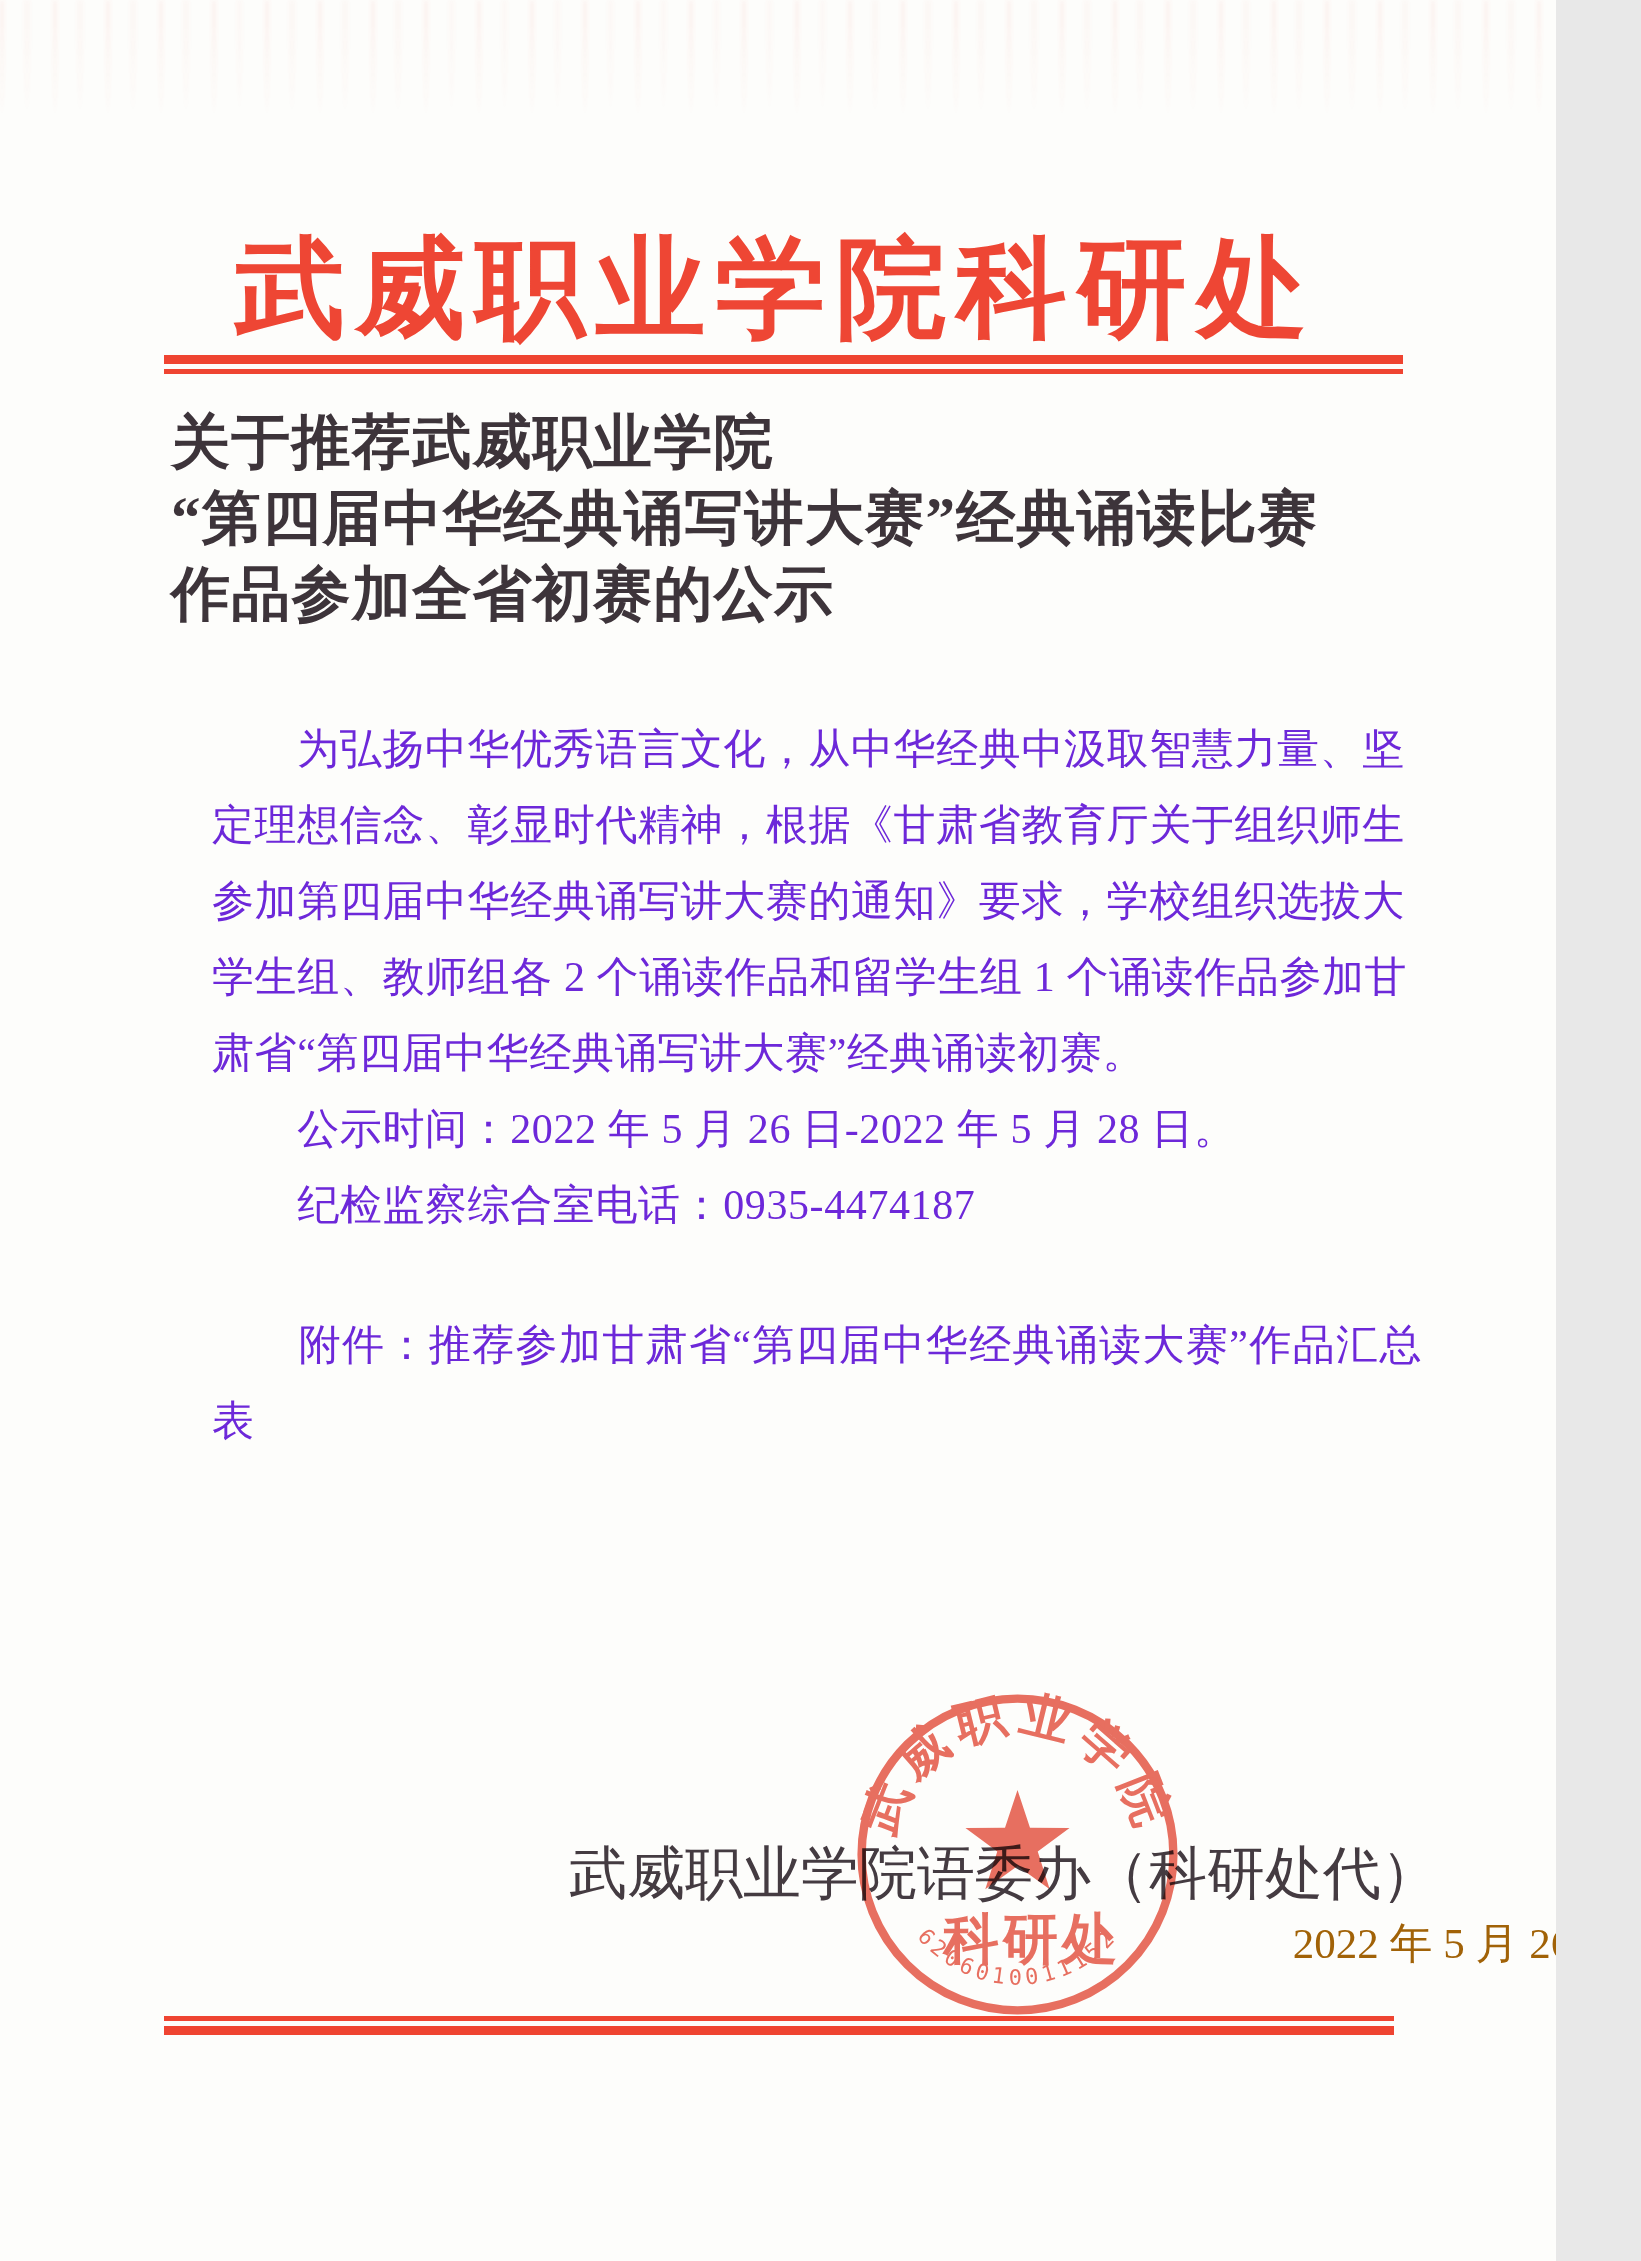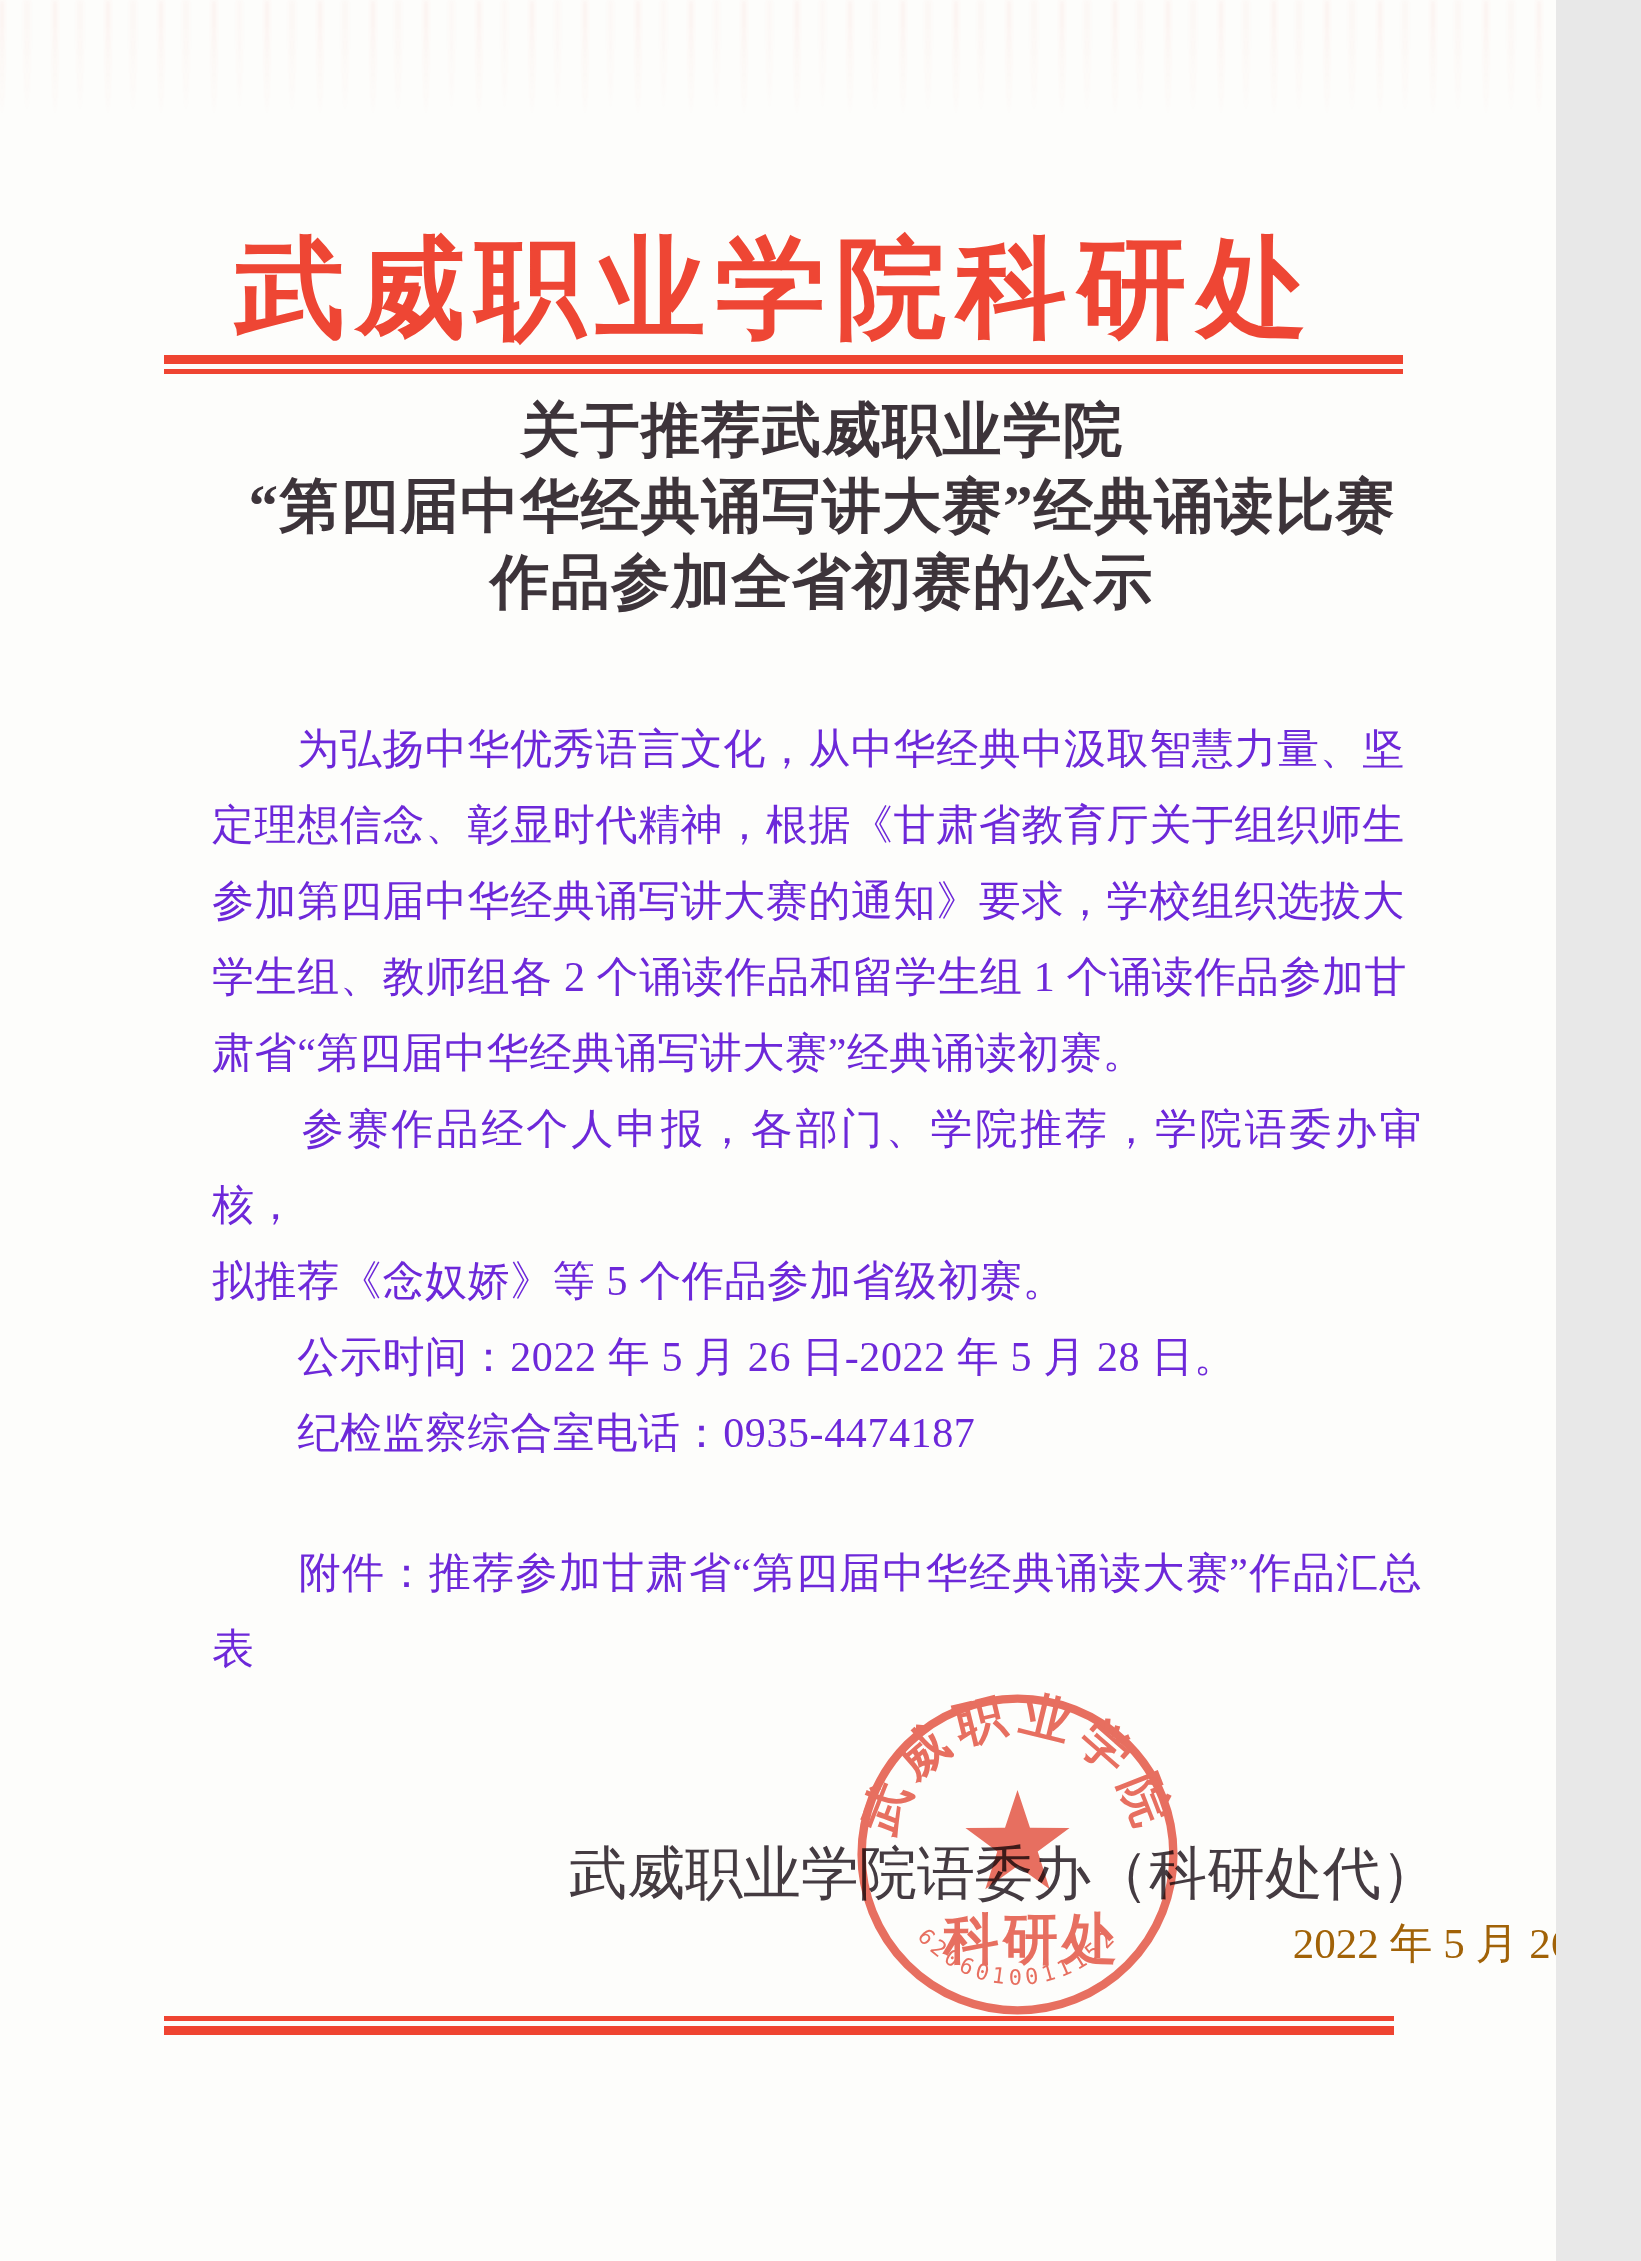--- a/index.html
+++ b/index.html
@@ -24,22 +24,22 @@
     position:absolute;left:148px;top:218px;width:1256px;
     text-align:center;
     font-size:110px;font-weight:bold;line-height:1.3;
     color:#ee4634;letter-spacing:10.3px;
     white-space:nowrap;
   }
   .rule{position:absolute;background:#ef4431;}
   .rule-top-thick{left:164px;top:355px;width:1239px;height:9px;}
   .rule-top-thin {left:164px;top:369px;width:1239px;height:4.5px;}
   .doc-title{
-    position:absolute;left:155px;top:388px;width:1326px;margin:4px;
-    text-align:center;
+    position:absolute;left:155px;top:388px;width:1326px;margin:16px;
+    text-align:left;
     font-size:59px;font-weight:bold;line-height:76px;
     color:#3d343a;letter-spacing:1.3px;
     white-space:pre-line;
   }
   .body-text{
     position:absolute;left:212px;top:711px;width:1210px;
     font-size:42px;line-height:76px;color:#6d28d9;
     letter-spacing:0.6px;
   }
   .body-text p{margin:0;white-space:pre-line;text-align:justify;}
@@ -80,22 +80,20 @@
   <h1 class="doc-title">关于推荐武威职业学院
 “第四届中华经典诵写讲大赛”经典诵读比赛
 作品参加全省初赛的公示</h1>
 
   <div class="body-text">
     <p>　　为弘扬中华优秀语言文化，从中华经典中汲取智慧力量、坚
 定理想信念、彰显时代精神，根据《甘肃省教育厅关于组织师生
 参加第四届中华经典诵写讲大赛的通知》要求，学校组织选拔大
 学生组、教师组各 2 个诵读作品和留学生组 1 个诵读作品参加甘
 肃省“第四届中华经典诵写讲大赛”经典诵读初赛。</p>
-    <p>　　参赛作品经个人申报，各部门、学院推荐，学院语委办审核，
-拟推荐《念奴娇》等 5 个作品参加省级初赛。</p>
     <p>　　公示时间：2022 年 5 月 26 日-2022 年 5 月 28 日。</p>
     <p>　　纪检监察综合室电话：0935-4474187</p>
     <p class="attachment">　　附件：推荐参加甘肃省“第四届中华经典诵读大赛”作品汇总表</p>
   </div>
 
   <div class="signature">武威职业学院语委办（科研处代）</div>
 
   <div class="sign-date">2022 年 5 月 26 日</div>
 
   <svg class="seal" width="335" height="335" viewBox="0 0 520 520">

